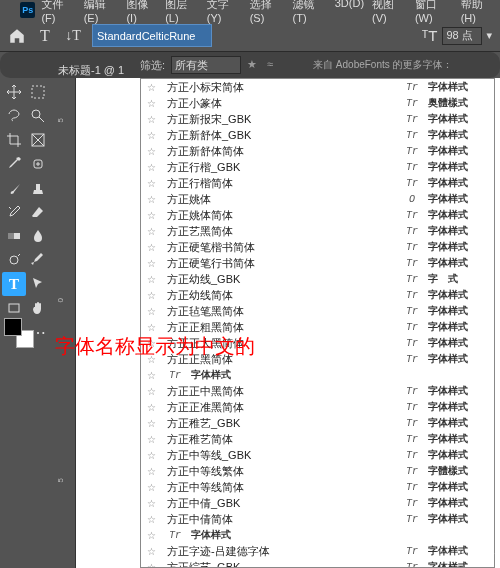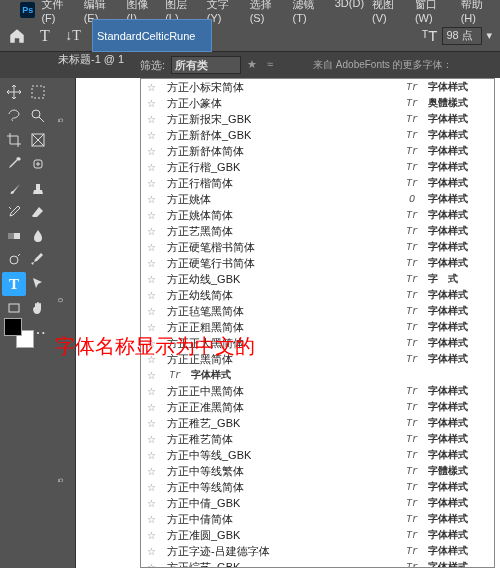--- a/index.html
+++ b/index.html
@@ -2,27 +2,27 @@
 <html><head>
 <meta charset="utf-8">
 <style>
 * { margin: 0; padding: 0; box-sizing: border-box; font-family: "Microsoft YaHei", sans-serif; }
 body { background: #535353; width: 500px; height: 568px; overflow: hidden; }
 .menubar { background: #535353; height: 20px; display: flex; align-items: center; padding-left: 20px; gap: 2px; }
 .logo { width: 16px; height: 16px; background: #001e36; color: #31a8ff; font-size: 9px; font-weight: bold; display: flex; align-items: center; justify-content: center; border-radius: 2px; }
 .menu-item { color: #ddd; font-size: 11px; padding: 2px 4px; cursor: pointer; }
 .optionbar { background: #535353; height: 32px; display: flex; align-items: center; padding: 0 8px; gap: 10px; border-bottom: 1px solid #2a2a2a; }
 .ob-icon { width: 18px; height: 18px; display: flex; align-items: center; justify-content: center; }
-.font-input { background: #3a6ea5; color: #fff; border: 1px solid #5a8ec5; font-size: 11px; padding: 2px 4px; width: 120px; height: 33px; }
+.font-input { background: #3a6ea5; color: #fff; border: 1px solid #5a8ec5; font-size: 11px; padding: 2px 4px; width: 120px; height: 23px; }
 .size-group { display: flex; align-items: center; gap: 4px; color: #ddd; font-size: 11px; }
 .size-input { background: #535353; color: #ddd; border: 1px solid #2a2a2a; font-size: 11px; width: 40px; height: 18px; padding: 1px 3px; }
-.tabbar { background: #424242; height: 26px; display: flex; align-items: flex-start; padding-left: 58px; }
+.tabbar { background: #424242; height: 26px; display: flex; align-items: flex-end; padding-left: 58px; border-radius: 10px; }
 .tab-label { color: #ddd; font-size: 11px; }
 .filterbar { position: absolute; left: 140px; top: 52px; height: 26px; display: flex; align-items: center; gap: 6px; color: #ccc; font-size: 11px; }
-.filter-select { background: #535353; color: #ddd; border: 1px solid #2a2a2a; font-size: 11px; width: 70px; height: 18px; padding: 1px 3px; font-weight: bold; }
+.filter-select { background: #535353; color: #ddd; border: 1px solid #2a2a2a; font-size: 11px; width: 70px; height: 18px; padding: 1px 3px; }
 .adobe-fonts { font-size: 10px; color: #aaa; }
 .toolbar { position: absolute; left: 0; top: 78px; width: 52px; background: #535353; display: flex; flex-wrap: wrap; padding: 2px; gap: 0; }
 .tool { width: 24px; height: 24px; display: flex; align-items: center; justify-content: center; color: #ddd; cursor: pointer; }
 .tool.active { background: #31a8ff; color: #fff; border-radius: 2px; }
 .tool svg { width: 16px; height: 16px; }
 .swatch-area { position: absolute; left: 4px; top: 318px; width: 44px; height: 40px; }
 .swatch-fg { position: absolute; width: 18px; height: 18px; background: #000; border: 1px solid #aaa; z-index: 2; }
 .swatch-bg { position: absolute; left: 12px; top: 12px; width: 18px; height: 18px; background: #fff; border: 1px solid #aaa; }
 .canvas { position: absolute; left: 58px; top: 78px; right: 0; bottom: 0; display: flex; }
 .ruler-v { width: 18px; background: #535353; border-right: 1px solid #333; color: #bbb; font-size: 8px; position: relative; }
@@ -378,21 +378,20 @@
       <span class="fsample">字体样式</span>
     </div>
     <div class="font-row">
       <span class="star">☆</span>
       <span class="fname">方正中倩简体</span>
       <span class="ftype">Tr</span>
       <span class="fsample">字体样式</span>
     </div>
     <div class="font-row">
       <span class="star">☆</span>
-      <span class="fname">方正准圆_GBK</span>
       <span class="ftype">Tr</span>
       <span class="fsample">字体样式</span>
     </div>
     <div class="font-row">
       <span class="star">☆</span>
       <span class="fname">方正字迹-吕建德字体</span>
       <span class="ftype">Tr</span>
       <span class="fsample">字体样式</span>
     </div>
     <div class="font-row">

